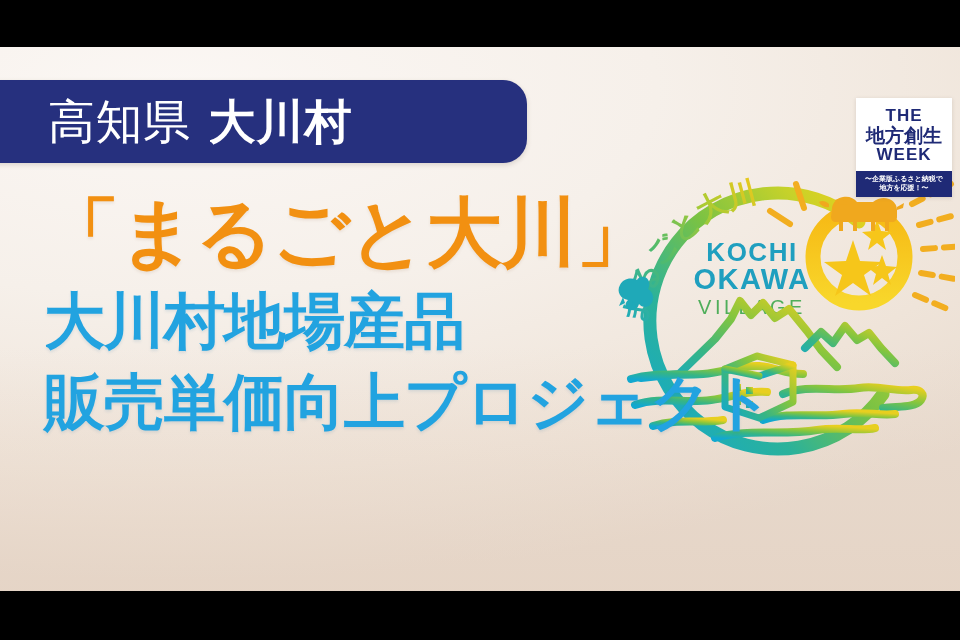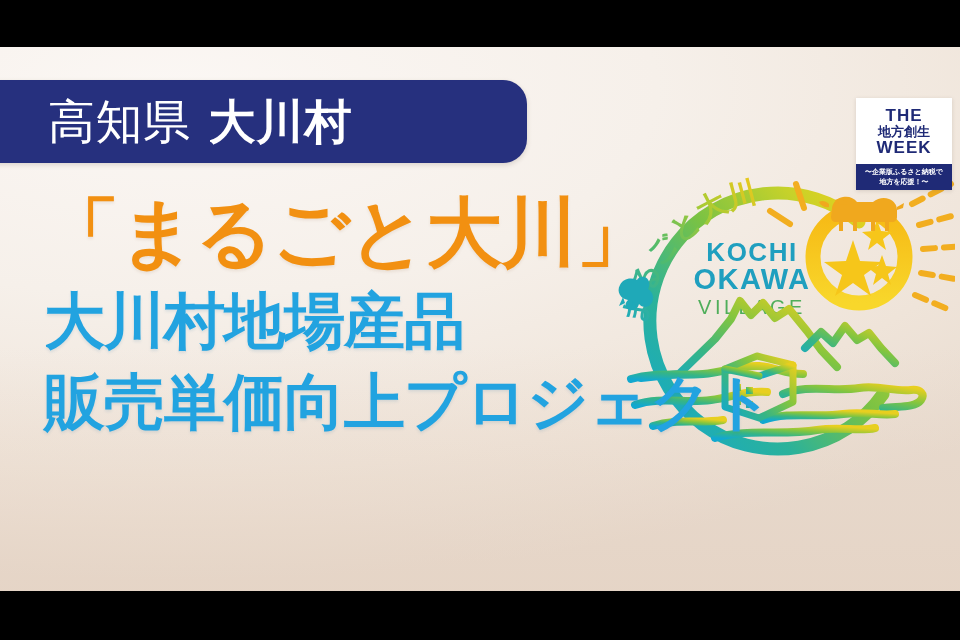--- a/index.html
+++ b/index.html
@@ -135,21 +135,21 @@
   }
   #badge .b-the {
     color: #1f2a76;
     font-size: 17px;
     font-weight: 700;
     letter-spacing: 1px;
     line-height: 1.05;
   }
   #badge .b-jp {
     color: #1f2a76;
-    font-size: 13px;
+    font-size: 19px;
     font-weight: 700;
     letter-spacing: 0;
     line-height: 1.12;
   }
   #badge .b-week {
     color: #1f2a76;
     font-size: 17px;
     font-weight: 700;
     letter-spacing: 1px;
     line-height: 1.05;

